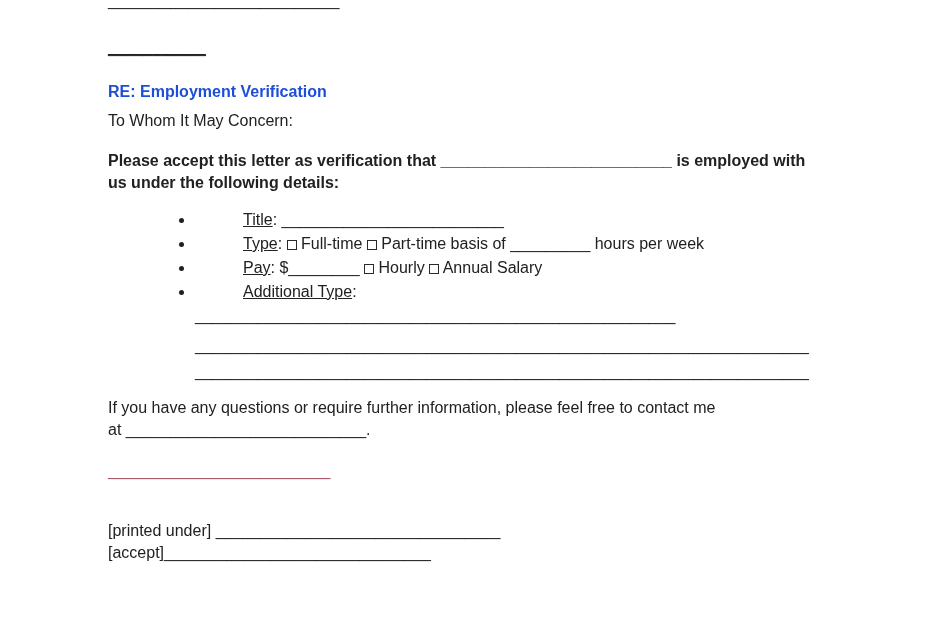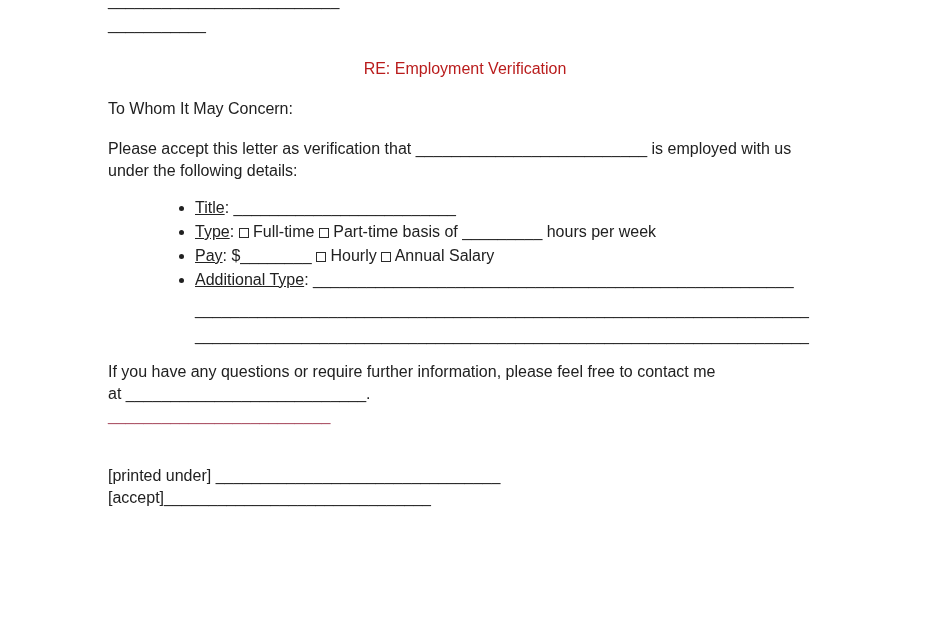--- a/index.html
+++ b/index.html
@@ -13,39 +13,39 @@
   .page {
     position: relative;
     width: 930px; height: 620px;
     padding: 0 108px;
     color: #212121;
     font-size: 16px;
   }
   p { margin: 0; line-height: 22px; }
   .blank-line { line-height: 22px; white-space: nowrap; }
   .blank-top { margin-top: -10px; }
-  .blank-2 { margin-top: 2px; }
-  .subject { margin-top: 22px; font-weight: normal; color: #b91c1c; text-align: center; }
-  .salutation { margin-top: 18px; }
-  .intro { margin-top: 18px; }
+  .blank-2 { margin-top: 25px; text-decoration: underline; }
+  .subject { margin-top: 22px; font-weight: bold; color: #1d4ed8; }
+  .salutation { margin-top: 7px; }
+  .intro { margin-top: 18px; font-weight: bold; }
   ul.details { margin: 14px 0 0 0; padding-left: 87px; list-style: disc; }
   ul.details li { line-height: 24px; }
-  .u { text-decoration: underline; }
+  .u { text-decoration: underline; margin-left: 48px; }
   .cb {
     display: inline-block;
     width: 10px; height: 10px;
     border: 1px solid #2b2b2b;
     vertical-align: -1px;
   }
   .cont { line-height: 26px; white-space: nowrap; }
   .cont-first { margin-top: 5px; }
   .closing { margin-top: 12px; }
   .nowrap { white-space: nowrap; text-align: center; }
   .sincerely { margin-top: 16px; }
-  .sig-line { line-height: 22px; white-space: nowrap; }
+  .sig-line { margin-top: 19px; line-height: 22px; white-space: nowrap; }
   .footer-block { margin-top: 38px; }
   .footer-block p { line-height: 22px; white-space: nowrap; }
 </style>
 </head>
 <body>
 
 <div class="page">
 
   <div class="blank-line blank-top">__________________________</div>
 

